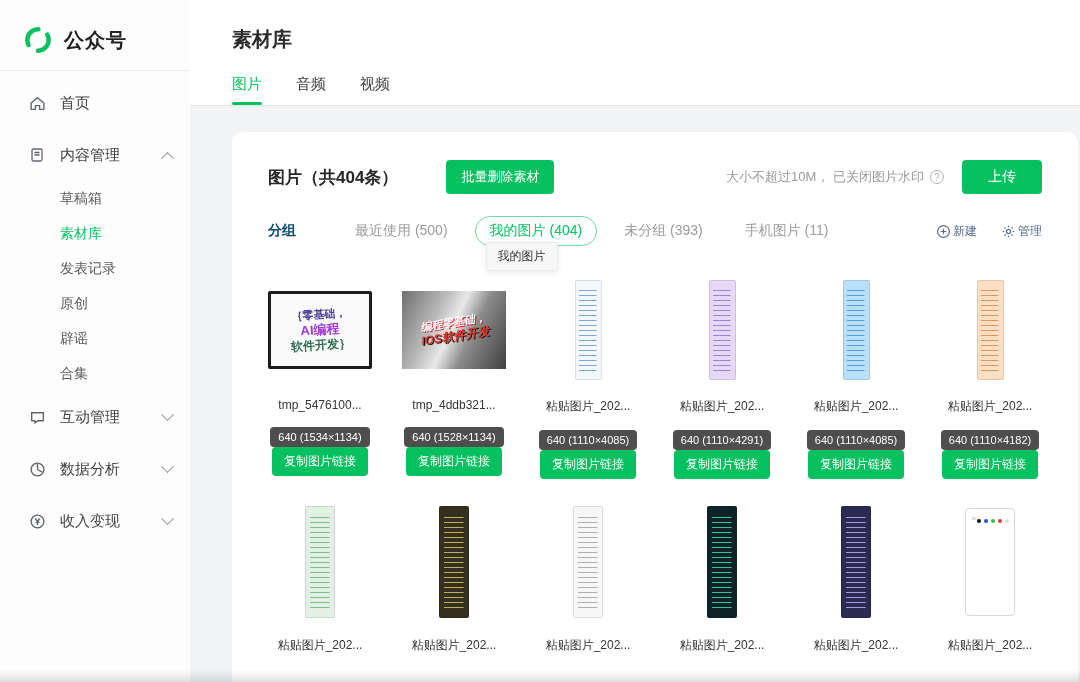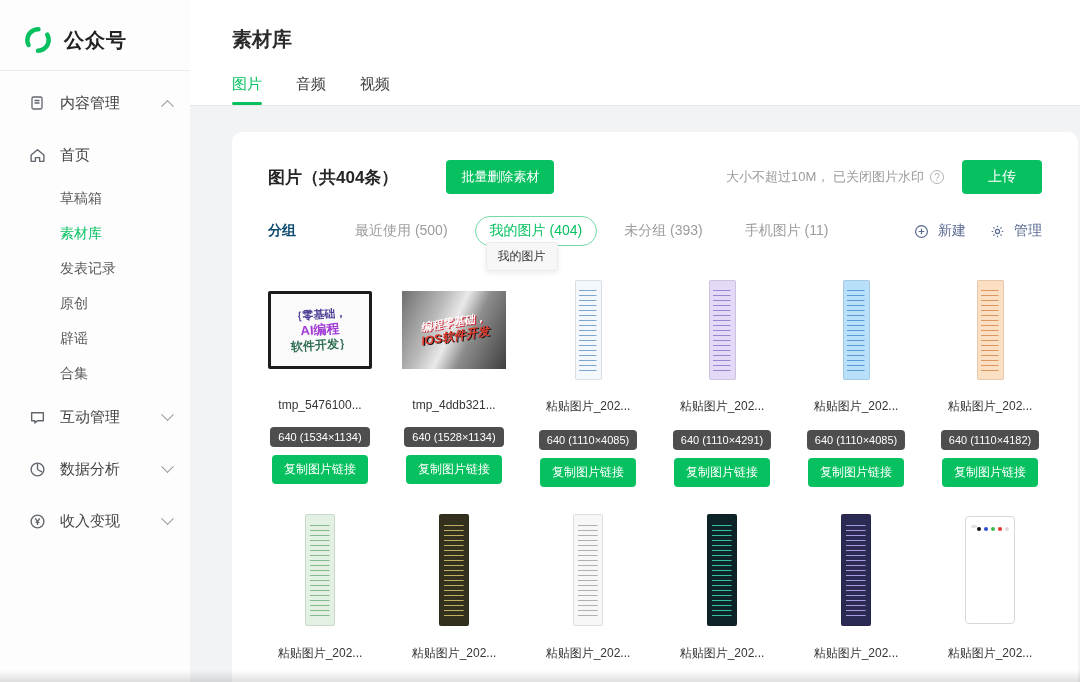--- a/index.html
+++ b/index.html
@@ -81,35 +81,35 @@
     font-size:14px; color:#9c9c9c; padding:5px 14px; border:1px solid transparent;
     border-radius:999px; cursor:pointer; margin-right:12px; position:relative; white-space:nowrap;
   }
   .chip.selected { color:#07c160; border-color:#72d8a4; }
   .tooltip {
     position:absolute; top:calc(100% - 3px); left:10px; background:#f7f7f7;
     border:1px solid #ebebeb; box-shadow:0 2px 6px rgba(0,0,0,.08); border-radius:3px;
     padding:5px 11px; font-size:12px; color:#353535; white-space:nowrap; z-index:5;
   }
   .group-actions { margin-left:auto; display:flex; align-items:center; gap:24px; }
-  .g-action { display:flex; align-items:center; gap:9px; color:#5a6b91; font-size:14px; cursor:pointer; }
+  .g-action { display:flex; align-items:center; gap:2px; color:#5a6b91; font-size:12px; cursor:pointer; }
 
   
   .grid-row { display:grid; grid-template-columns:repeat(6,104px); column-gap:30px; margin-top:34px; }
   .grid-row.second { margin-top:26px; }
   .cell { display:flex; flex-direction:column; align-items:center; }
   .thumb-box { height:100px; display:flex; align-items:center; justify-content:center; width:100%; }
   .second .thumb-box { height:114px; }
   .cell-label { margin-top:18px; font-size:12px; color:#353535; white-space:nowrap; }
   .cell-badge {
     margin-top:15px; background:#4e4e4e; color:#fff; font-size:11px;
     border-radius:4px; padding:4px 8px; white-space:nowrap;
   }
   .copy-btn {
-    margin-top:8px; background:#07c160; color:#fff; border:none; border-radius:4px;
+    background:#07c160; color:#fff; border:none; border-radius:4px;
     font-size:12px; padding:6px 12px; cursor:pointer; font-family:Liberation Mono, monospace;
   }
 
   
   .thumb { cursor:pointer; position:relative; overflow:hidden; }
   .t-sketch { width:104px; height:78px; background:#fafafa; border:3px solid #1b1b1b; border-radius:2px;
     display:flex; align-items:center; justify-content:center; }
   .sk-card { transform:rotate(-4deg); text-align:center; font-weight:700; line-height:1.25; }
   .sk1 { font-size:11px; color:#4d3f96; }
   .sk2 { font-size:13px; color:#a23bd6; }
@@ -157,36 +157,36 @@
         <svg width="32" height="32" viewBox="0 0 36 36">
           <circle cx="18" cy="18" r="12" fill="none" stroke="#07c160" stroke-width="5" stroke-linecap="round" stroke-dasharray="25 13" transform="rotate(-30 18 18)"></circle>
         </svg>
       </span>
       <span class="brand-name">公众号</span>
     </div>
     <div class="sb-divider"></div>
 
     <div class="sb-item">
       <span class="sb-ico">
+        <svg width="17" height="17" viewBox="0 0 16 16" fill="none" stroke="#61666d" stroke-width="1.3" stroke-linejoin="round">
+          <path d="M2 7.5 L8 2.5 L14 7.5 V13.5 H10 V10 H6 V13.5 H2 Z"></path>
+        </svg>
+      </span>
+      <span class="sb-label">首页</span>
+    </div>
+
+    <div class="sb-item">
+      <span class="sb-ico">
         <svg width="16" height="16" viewBox="0 0 16 16" fill="none" stroke="#61666d" stroke-width="1.3" stroke-linejoin="round">
           <rect x="3" y="2" width="10" height="12" rx="1.5"></rect>
           <path d="M5.5 5.5 H10.5 M5.5 8 H10.5"></path>
         </svg>
       </span>
       <span class="sb-label">内容管理</span>
       <span class="chev up"></span>
-    </div>
-
-    <div class="sb-item">
-      <span class="sb-ico">
-        <svg width="17" height="17" viewBox="0 0 16 16" fill="none" stroke="#61666d" stroke-width="1.3" stroke-linejoin="round">
-          <path d="M2 7.5 L8 2.5 L14 7.5 V13.5 H10 V10 H6 V13.5 H2 Z"></path>
-        </svg>
-      </span>
-      <span class="sb-label">首页</span>
     </div>
 
     <div class="sb-sub">
       <div class="sb-sub-item">草稿箱</div>
       <div class="sb-sub-item active">素材库</div>
       <div class="sb-sub-item">发表记录</div>
       <div class="sb-sub-item">原创</div>
       <div class="sb-sub-item">辟谣</div>
       <div class="sb-sub-item">合集</div>
     </div>

